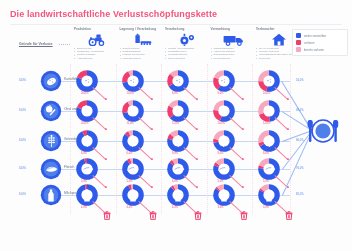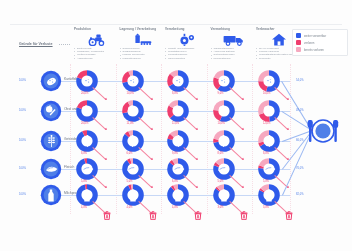--- a/index.html
+++ b/index.html
@@ -121,20 +121,21 @@
   .endpct{
     position:absolute;font-size:2.7px;color:#4f7fe8;white-space:nowrap;
   }
   .plate{position:absolute;left:300px;top:116px;width:46px;height:30px;}
 </style>
 </head>
 <body>
 
 <div id="root">
 
+  <div class="title">Die landwirtschaftliche Verlustschöpfungskette</div>
   <div class="title-rule"></div>
 
   <div class="reasons-label">Gründe für Verluste</div>
   <div class="reasons-dashes"></div>
 
   <div class="stages" id="stages">
       <div class="stage" style="left: 0px;">
         <div class="stage-title">Produktion</div>
         <div class="stage-icon">
           <svg width="18" height="13" viewBox="0 0 18 13">

